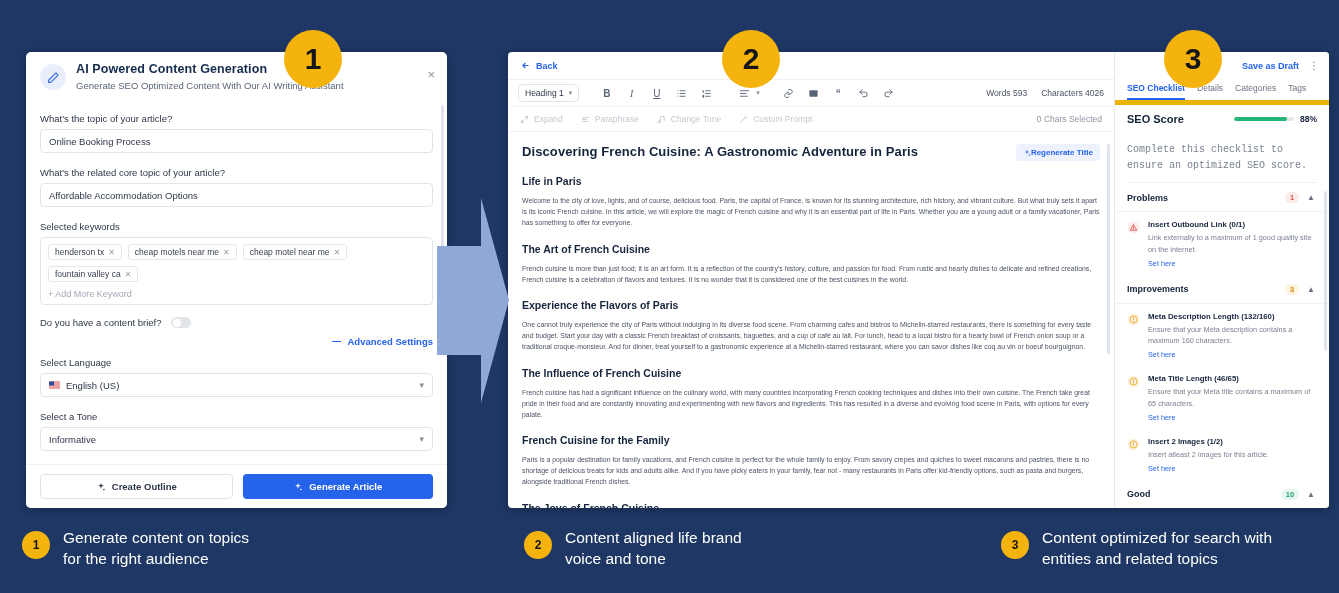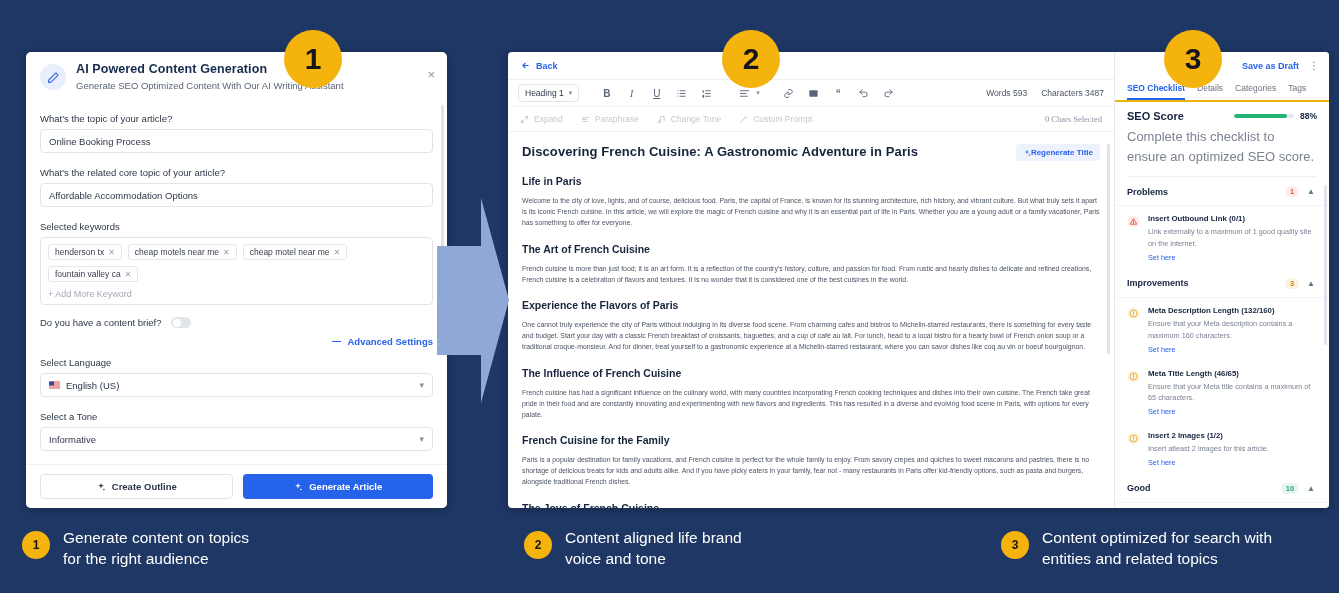--- a/index.html
+++ b/index.html
@@ -116,21 +116,21 @@
   }
   .tbtn { width:19px; height:19px; display:flex; align-items:center; justify-content:center; color:#5a6579; cursor:pointer; }
   .tsep { width:7px; }
   .ed-counts { margin-left:auto; display:flex; gap:14px; font-size:8.5px; color:#4a5264; }
 
   .ed-ai {
     height:25px; display:flex; align-items:center; padding:0 12px; gap:18px;
     border-bottom:1px solid #f0f2f6;
   }
   .aibtn { display:flex; align-items:center; gap:5px; font-size:8.5px; color:#c3c8d2; }
-  .ed-sel { margin-left:auto; font-size:8.5px; color:#8d94a1;font-family:Liberation Serif, serif; }
+  .ed-sel { margin-left:auto; font-size:8.5px; color:#8d94a1; }
 
   .ed-doc { flex:1; overflow:hidden; padding: 12px 14px 0 14px; position:relative; }
   .ed-doc::after {
     content:''; position:absolute; right:4px; top:12px; width:3px; height:210px;
     background:#dfe3ea; border-radius:2px;
   }
   .doc-title-row { display:flex; align-items:flex-start; justify-content:space-between; gap:10px; }
   .doc-title { font-size:13px; font-weight:bold; color:#16233d; letter-spacing:.1px; }
   .regen {
     background:#eef2fe; color:#2563eb; font-size:8px; font-weight:bold;
@@ -138,32 +138,32 @@
     cursor:pointer;
   }
   .doc-h2 { font-size:10.5px; font-weight:bold; color:#16233d; margin: 14px 0 0 0; }
   .doc-p { font-size:6.9px; line-height:1.62; color:#4a5264; margin-top: 8px; text-align:left; }
 
   
   .sidebar { flex:1; display:flex; flex-direction:column; overflow:hidden; background:#fff; }
   .sb-top { height:27px; display:flex; align-items:center; justify-content:flex-end; padding:0 10px; gap:10px; }
   .save-draft { font-size:9px; font-weight:bold; color:#2563eb; cursor:pointer; }
   .kebab { color:#6b7280; font-size:10px; letter-spacing:0; line-height:1; cursor:pointer; }
-  .sb-tabs { display:flex; gap:12px; padding:0 12px; border-bottom:2px solid #eab308; }
+  .sb-tabs { display:flex; gap:12px; padding:0 12px; border-bottom:5px solid #eab308; }
   .sb-tab { font-size:8.5px; color:#6b7280; padding:4px 0 5px 0; cursor:pointer; white-space:nowrap; }
   .sb-tab.active { color:#2563eb; font-weight:bold; border-bottom:2px solid #2563eb; }
 
   .sb-score { padding:8px 12px 0 12px; }
   .score-row { display:flex; align-items:center; justify-content:space-between; }
   .score-lbl { font-size:11px; font-weight:bold; color:#16233d; }
   .score-right { display:flex; align-items:center; gap:6px; }
   .bar { width:60px; height:4px; border-radius:3px; background:#e3e6ec; overflow:hidden; }
   .bar > i { display:block; height:100%; background:#22b573; border-radius:3px; }
   .score-pct { font-size:8.5px; font-weight:bold; color:#16233d; }
-  .score-desc { font-size:13px; color:#7b8292; line-height:1.55; margin-top:5px; }
+  .score-desc { font-size:10px; color:#7b8292; line-height:1.55; margin-top:17px;font-family:Liberation Mono, monospace; }
   .sb-div { height:1px; background:#eef0f4; margin:9px 12px 0 12px; }
 
   .sb-list { flex:1; overflow:hidden; padding: 0 0 0 0; position:relative; }
   .sb-list::after {
     content:''; position:absolute; right:2px; top:8px; width:3px; height:160px;
     background:#dfe3ea; border-radius:2px;
   }
   .grp-head {
     display:flex; align-items:center; justify-content:space-between;
     padding:9px 14px 8px 12px; border-bottom:1px solid #f0f2f6;
@@ -366,21 +366,21 @@
             </svg>
         </span>
         <span class="tbtn">
           <svg width="11" height="11" viewBox="0 0 24 24" fill="none" stroke="#5a6579" stroke-width="2" stroke-linecap="round">
               <path d="M15 14l5-5-5-5"></path>
               <path d="M20 9H9a5 5 0 000 10h4"></path>
             </svg>
         </span>
         <div class="ed-counts">
           <span>Words 593</span>
-          <span>Characters 3487</span>
+          <span>Characters 4026</span>
         </div>
       </div>
 
       <div class="ed-ai">
         <span class="aibtn">
           <svg width="9" height="9" viewBox="0 0 24 24" fill="none" stroke="#c3c8d2" stroke-width="2.4" stroke-linecap="round">
               <path d="M4 14v6h6M20 10V4h-6M4 20l7-7M20 4l-7 7"></path>
             </svg>
           <span>Expand</span>
         </span>

